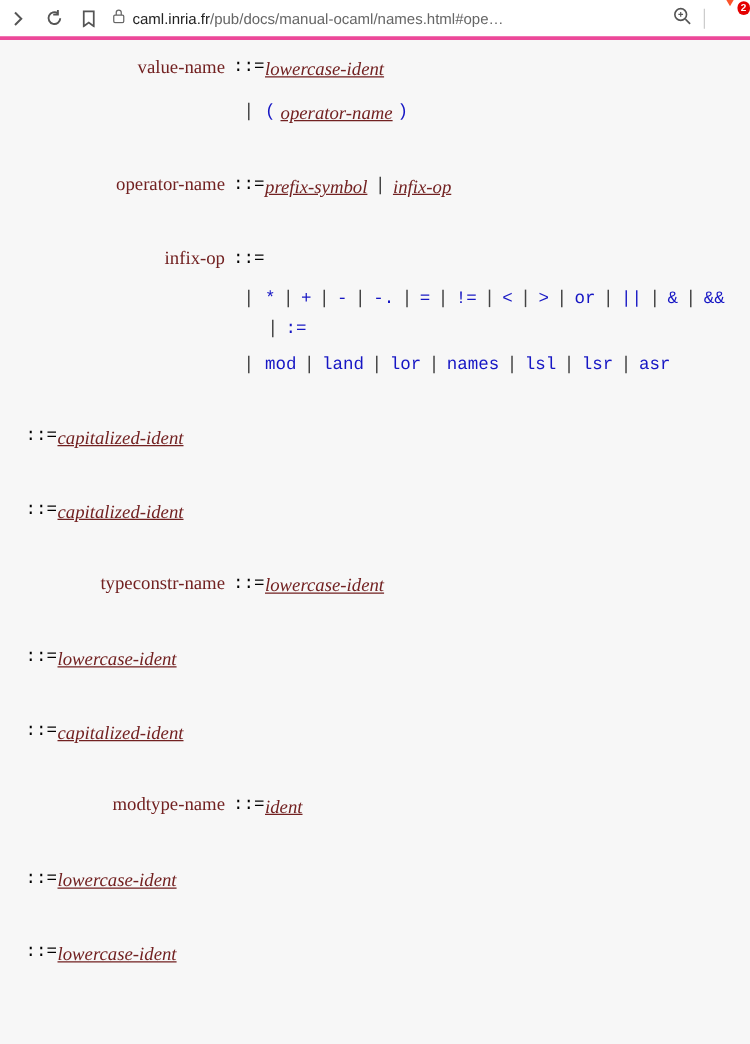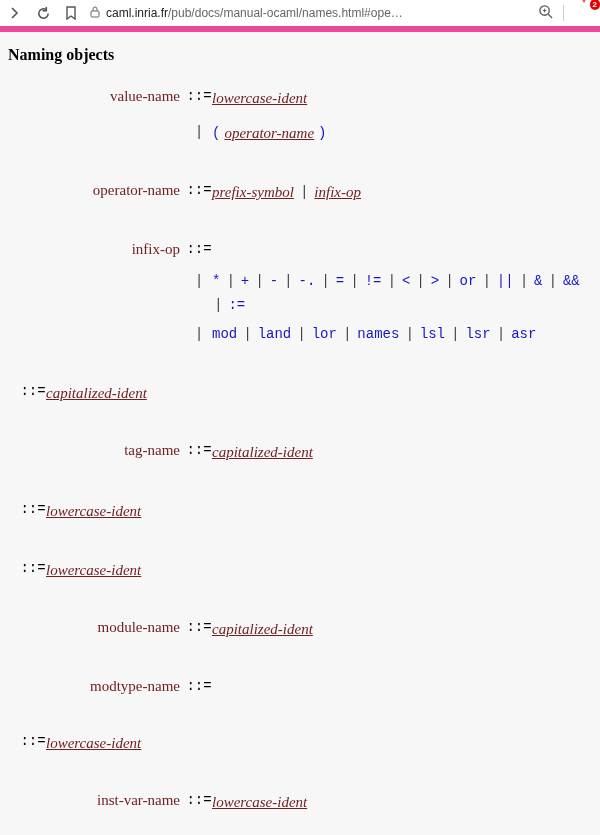--- a/index.html
+++ b/index.html
@@ -10,21 +10,21 @@
       height: 835px;
       overflow: hidden;
     }
     .browser-bar {
       height: 32px;
       display: flex;
       align-items: center;
       padding: 0 6px;
       gap: 10px;
       background: #fff;
-      border-bottom: 6px solid #ec4899;
+      border-bottom: 3px solid #ec4899;
     }
     .icon-btn {
       width: 18px; height: 18px;
       display: inline-flex; align-items: center; justify-content: center;
       font-size: 16px; color: #444;
       cursor: pointer;
     }
     .url-box {
       flex: 1;
       display: flex;
@@ -87,21 +87,20 @@
       font-style: normal;
     }
     .rhs {
       flex: 1;
       font-style: italic;
       color: #722121;
       line-height: 1.4;
       display: flex;
       flex-wrap: wrap;
       gap: 4px;
-      align-items: center;
     }
     .nt {
       color: #722121;
       text-decoration: underline;
       text-decoration-color: #722121;
       font-style: italic;
       cursor: pointer;
     }
     .term {
       color: #1616c4;
@@ -162,21 +161,20 @@
       </svg>
   </span>
   <span class="divider-v"></span>
   <span class="brave-icon">
     <span class="brave-shape"></span>
     <span class="brave-badge">2</span>
   </span>
 </div>
 
 <div class="content">
-  <div class="heading">Naming objects</div>
 
   <div class="grammar-table">
 
     <div class="rule">
       <div class="lhs">value-name</div>
       <div class="op">::=</div>
       <div class="rhs">
           <span class="nt">lowercase-ident</span>
         </div>
     </div>
@@ -253,63 +251,64 @@
     </div>
 
     <div class="rule spaced">
       <div class="op">::=</div>
       <div class="rhs">
           <span class="nt">capitalized-ident</span>
         </div>
     </div>
 
     <div class="rule spaced">
-      <div class="lhs">tag-name</div>
       <div class="op">::=</div>
       <div class="rhs">
           <span class="nt">capitalized-ident</span>
         </div>
     </div>
 
     <div class="rule spaced">
-      <div class="op">::=</div>
-      <div class="rhs">
-          <span class="nt">lowercase-ident</span>
-        </div>
-    </div>
-
-    <div class="rule spaced">
-      <div class="op">::=</div>
-      <div class="rhs">
-          <span class="nt">lowercase-ident</span>
-        </div>
-    </div>
-
-    <div class="rule spaced">
-      <div class="lhs">module-name</div>
+      <div class="lhs">typeconstr-name</div>
+      <div class="op">::=</div>
+      <div class="rhs">
+          <span class="nt">lowercase-ident</span>
+        </div>
+    </div>
+
+    <div class="rule spaced">
+      <div class="op">::=</div>
+      <div class="rhs">
+          <span class="nt">lowercase-ident</span>
+        </div>
+    </div>
+
+    <div class="rule spaced">
       <div class="op">::=</div>
       <div class="rhs">
           <span class="nt">capitalized-ident</span>
         </div>
     </div>
 
     <div class="rule spaced">
       <div class="lhs">modtype-name</div>
       <div class="op">::=</div>
-    </div>
-
-    <div class="rule spaced">
-      <div class="op">::=</div>
-      <div class="rhs">
-          <span class="nt">lowercase-ident</span>
-        </div>
-    </div>
-
-    <div class="rule spaced">
-      <div class="lhs">inst-var-name</div>
+      <div class="rhs">
+          <span class="nt">ident</span>
+        </div>
+    </div>
+
+    <div class="rule spaced">
+      <div class="op">::=</div>
+      <div class="rhs">
+          <span class="nt">lowercase-ident</span>
+        </div>
+    </div>
+
+    <div class="rule spaced">
       <div class="op">::=</div>
       <div class="rhs">
           <span class="nt">lowercase-ident</span>
         </div>
     </div>
 
   </div>
 
 </div>
 

